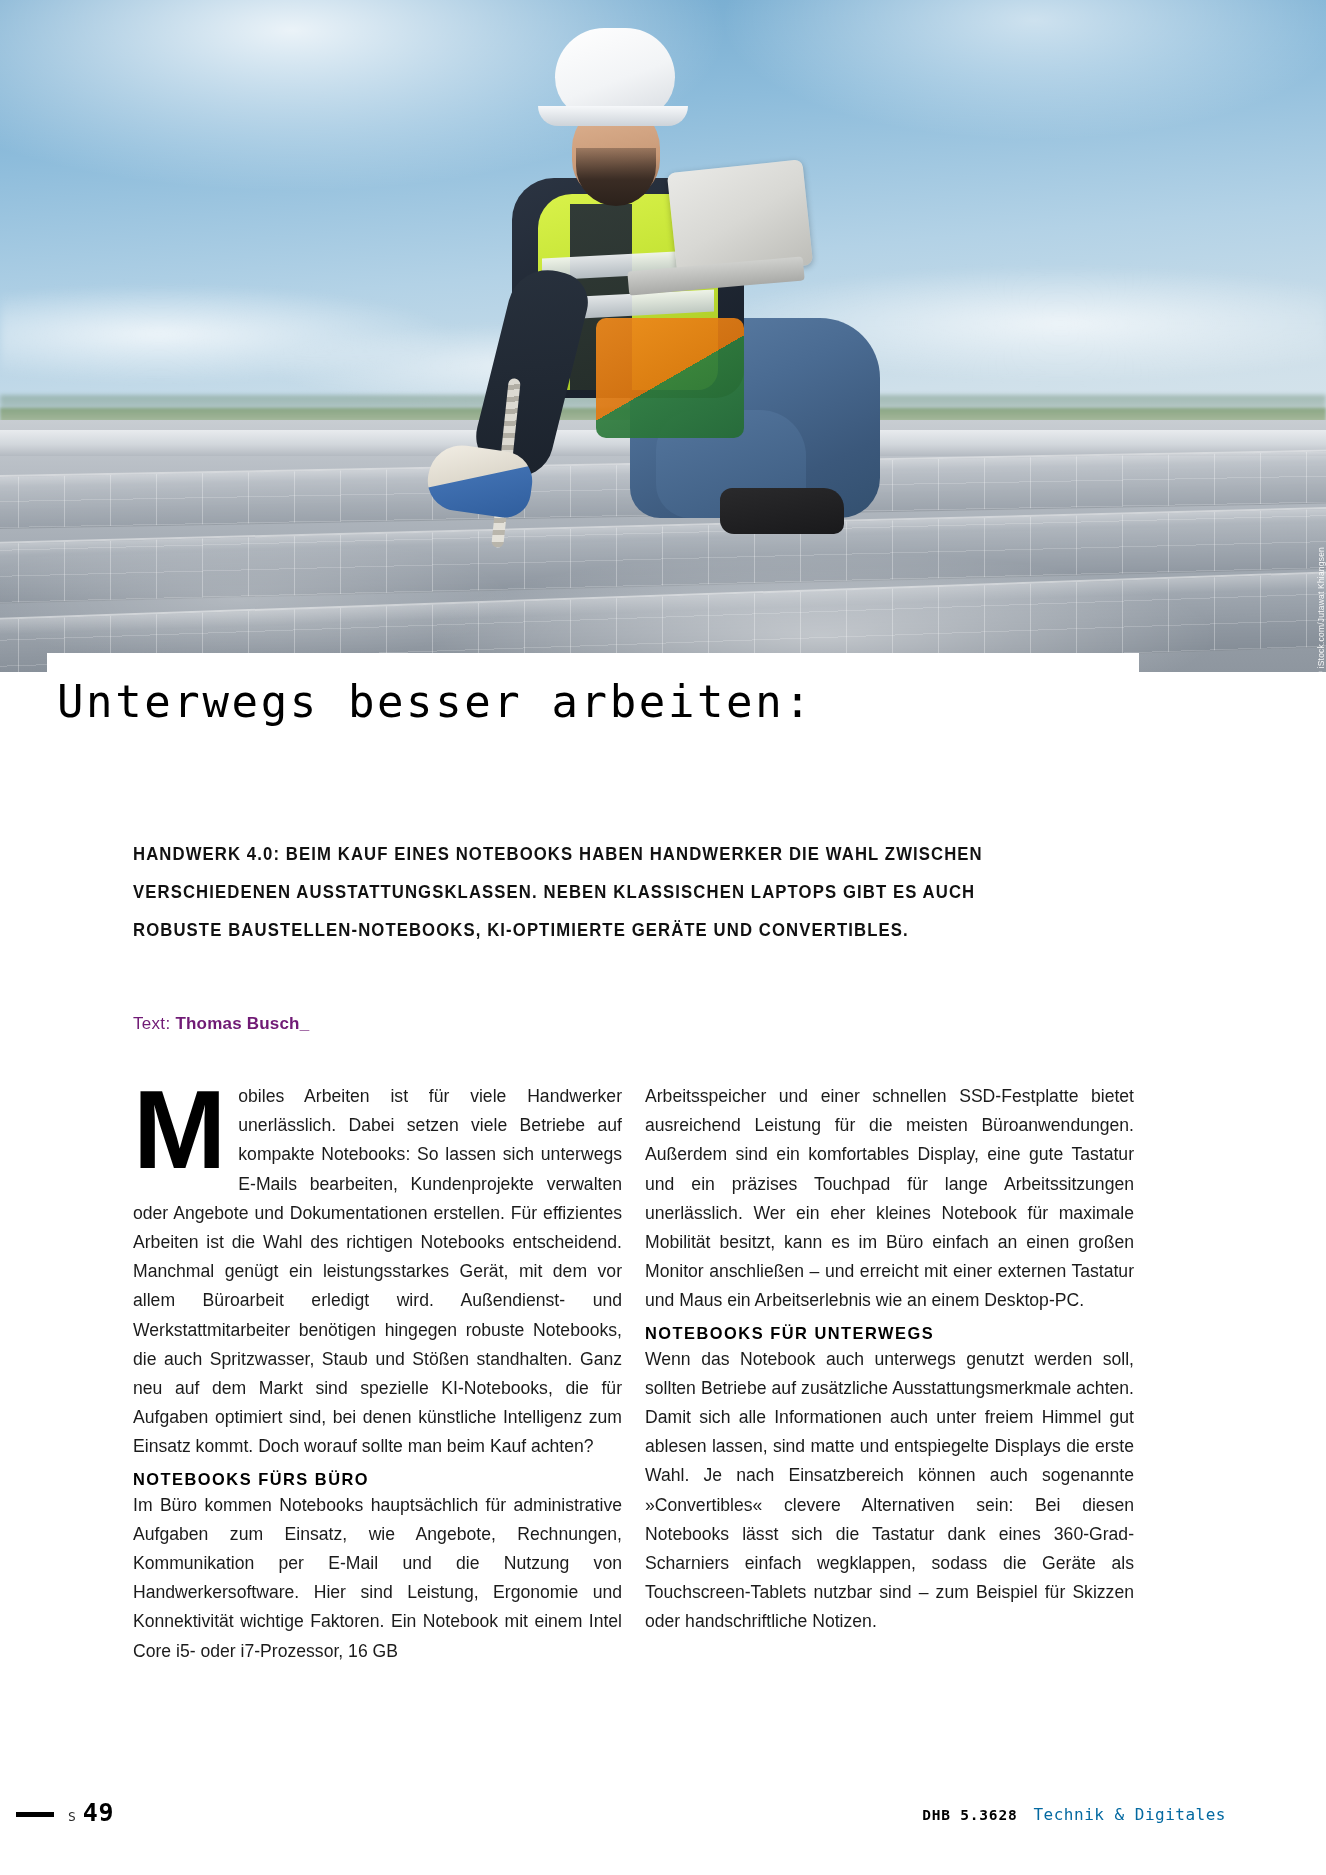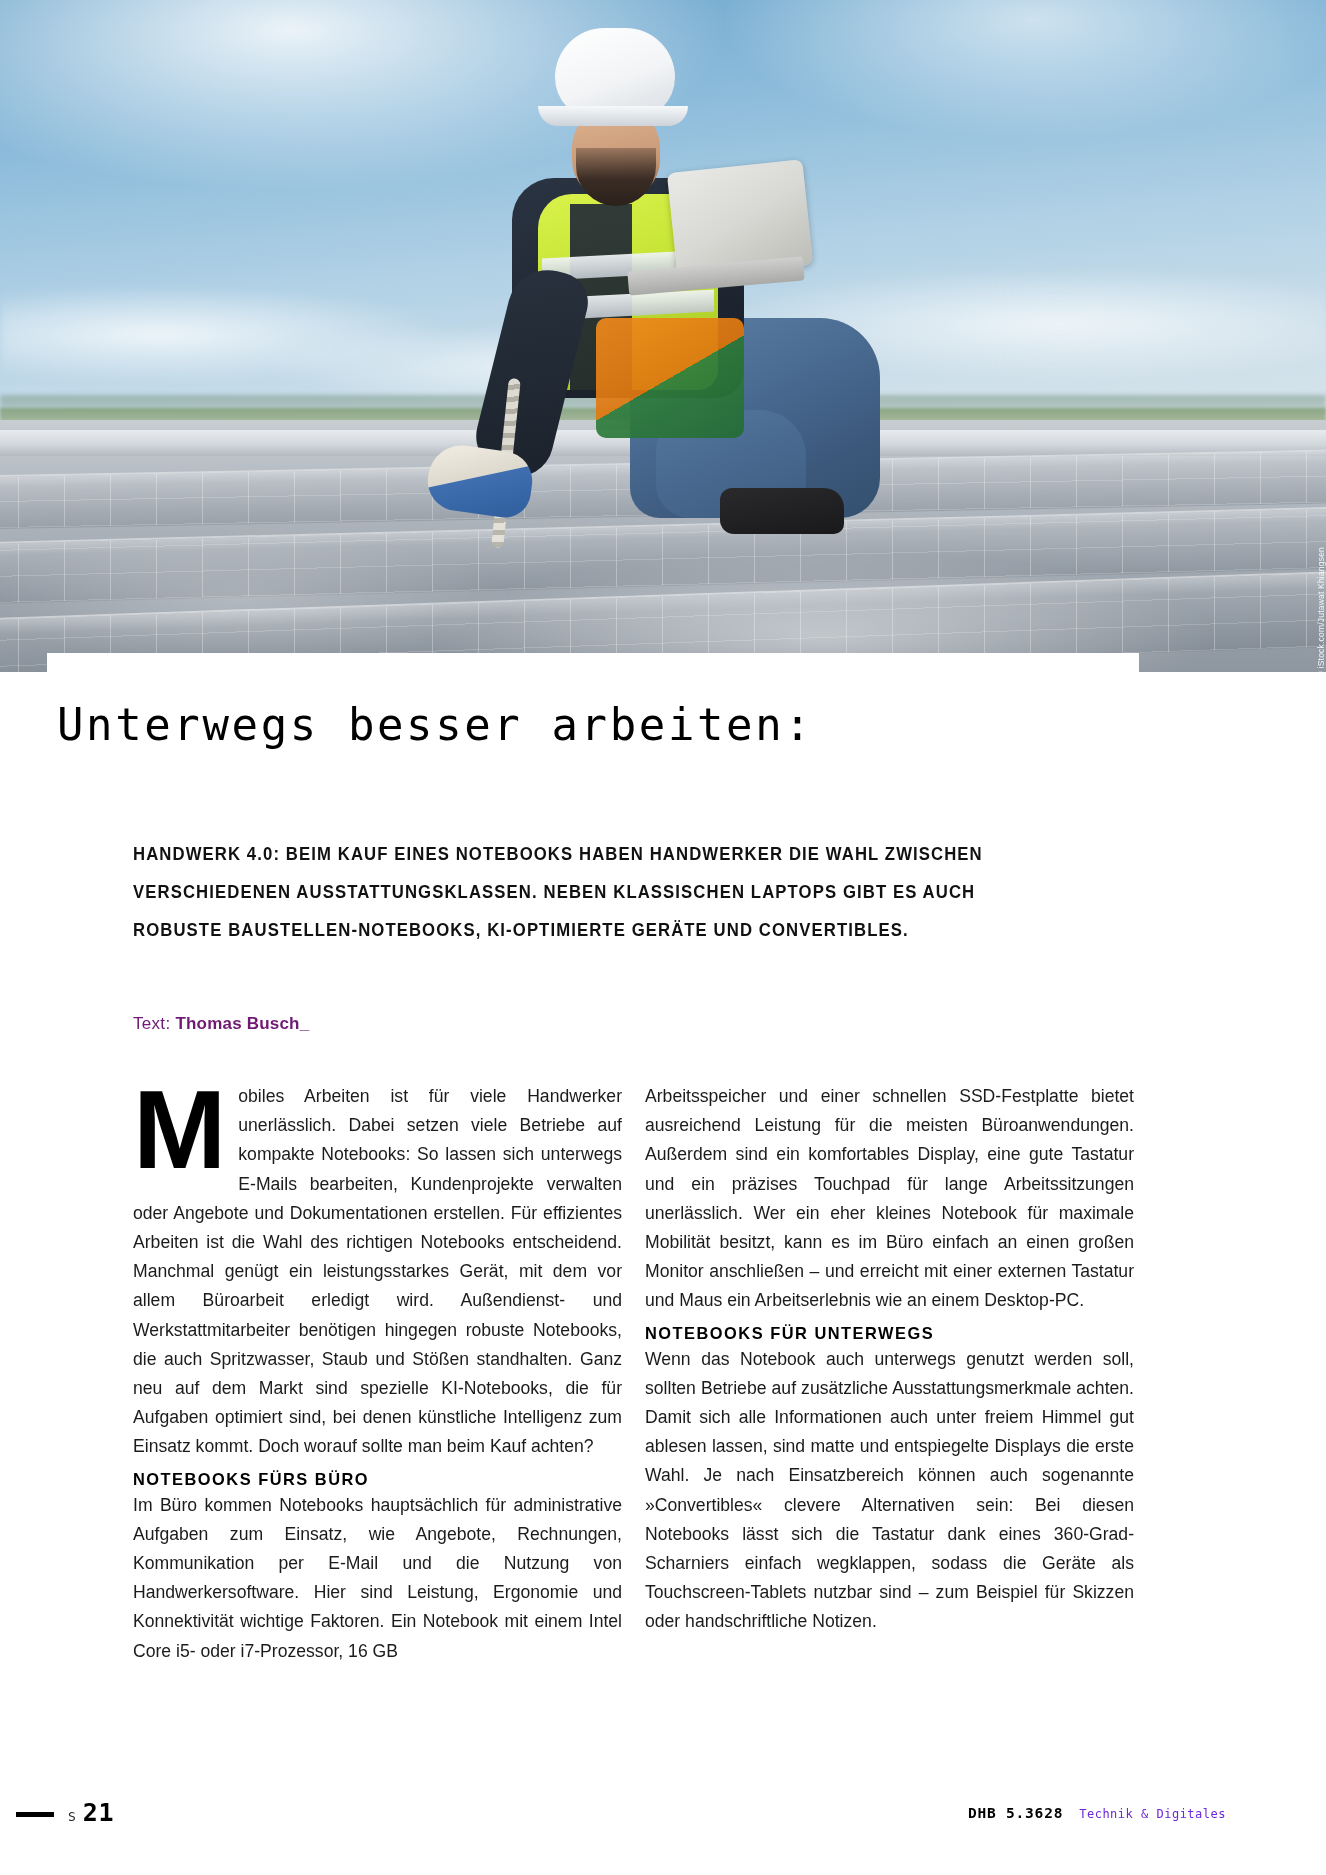--- a/index.html
+++ b/index.html
@@ -225,21 +225,20 @@
     position: absolute;
     left: 57px;
     top: 671px;
     width: 1060px;
     font-family: "DejaVu Sans Mono", monospace;
     font-size: 44px;
     line-height: 61px;
     font-weight: 400;
     letter-spacing: 2.6px;
     color: #000000;
-    margin-top: 23px;
   }
   .headline span { display: block; white-space: nowrap; }
 
   
   .standfirst {
     position: absolute;
     left: 133px;
     top: 835px;
     width: 1010px;
     font-family: "Liberation Sans", sans-serif;
@@ -347,23 +346,23 @@
   }
   .footer-right .issue {
     font-family: "DejaVu Sans Mono", monospace;
     font-size: 14.5px;
     font-weight: 700;
     letter-spacing: .8px;
     color: #000000;
   }
   .footer-right .rubric {
     font-family: "DejaVu Sans Mono", monospace;
-    font-size: 12px;
+    font-size: 16px;
     letter-spacing: .5px;
-    color: #6d28d9;
+    color: #0369a1;
   }
 </style>
 </head>
 <body>
 
 <div class="page">
 
   <div class="hero">
     <div class="sky"></div>
     <div class="cloudband"></div>
@@ -435,20 +434,20 @@
     <div class="col">
       <p>Arbeitsspeicher und einer schnellen SSD-Festplatte bietet ausreichend Leistung für die meisten Büroanwendungen. Außerdem sind ein komfortables Display, eine gute Tastatur und ein präzises Touchpad für lange Arbeitssitzungen unerlässlich. Wer ein eher kleines Notebook für maximale Mobilität besitzt, kann es im Büro einfach an einen großen Monitor anschließen – und erreicht mit einer externen Tastatur und Maus ein Arbeitserlebnis wie an einem Desktop-PC.</p>
       <div class="subhead">NOTEBOOKS FÜR UNTERWEGS</div>
       <p>Wenn das Notebook auch unterwegs genutzt werden soll, sollten Betriebe auf zusätzliche Ausstattungsmerkmale achten. Damit sich alle Informationen auch unter freiem Himmel gut ablesen lassen, sind matte und entspiegelte Displays die erste Wahl. Je nach Einsatzbereich können auch sogenannte »Convertibles« clevere Alternativen sein: Bei diesen Notebooks lässt sich die Tastatur dank eines 360-Grad-Scharniers einfach wegklappen, sodass die Geräte als Touchscreen-Tablets nutzbar sind – zum Beispiel für Skizzen oder handschriftliche Notizen.</p>
     </div>
   </div>
 
   <div class="footer-rule"></div>
   <div class="folio">
     <span class="s">S</span>
-    <span class="num">21</span>
+    <span class="num">49</span>
   </div>
   <div class="footer-right">
     <span class="issue">DHB 5.3628</span>
     <span class="rubric">Technik &amp; Digitales</span>
   </div>
 
 </div>
 
 </body></html>

